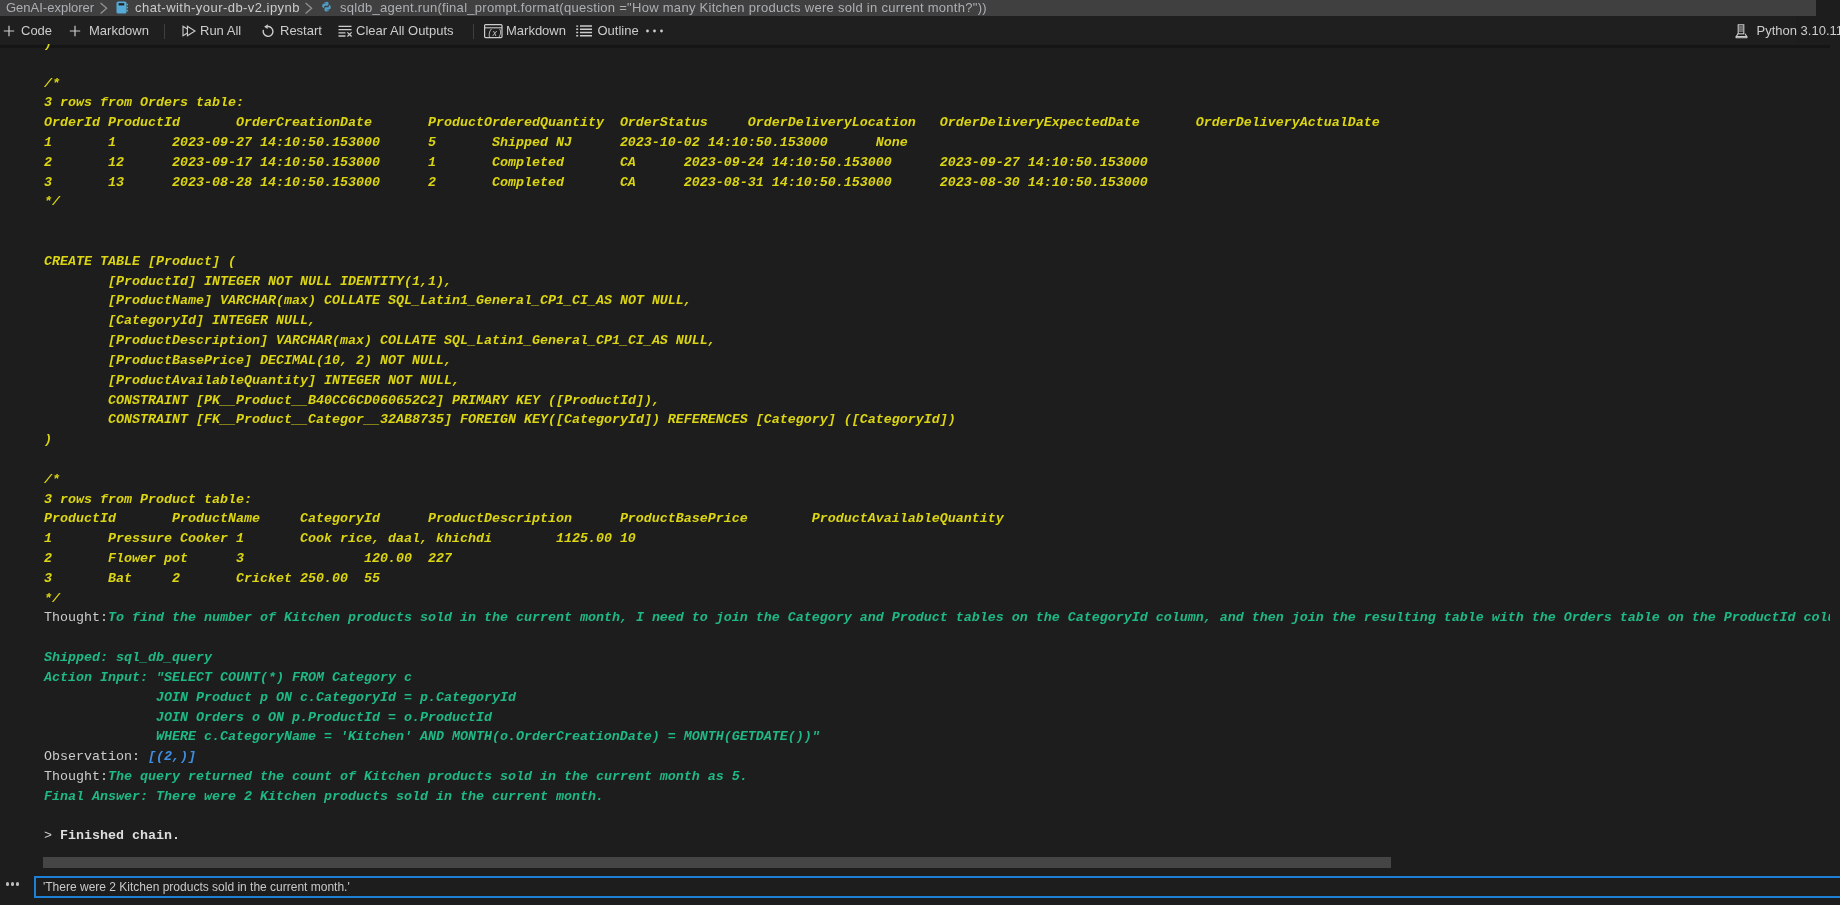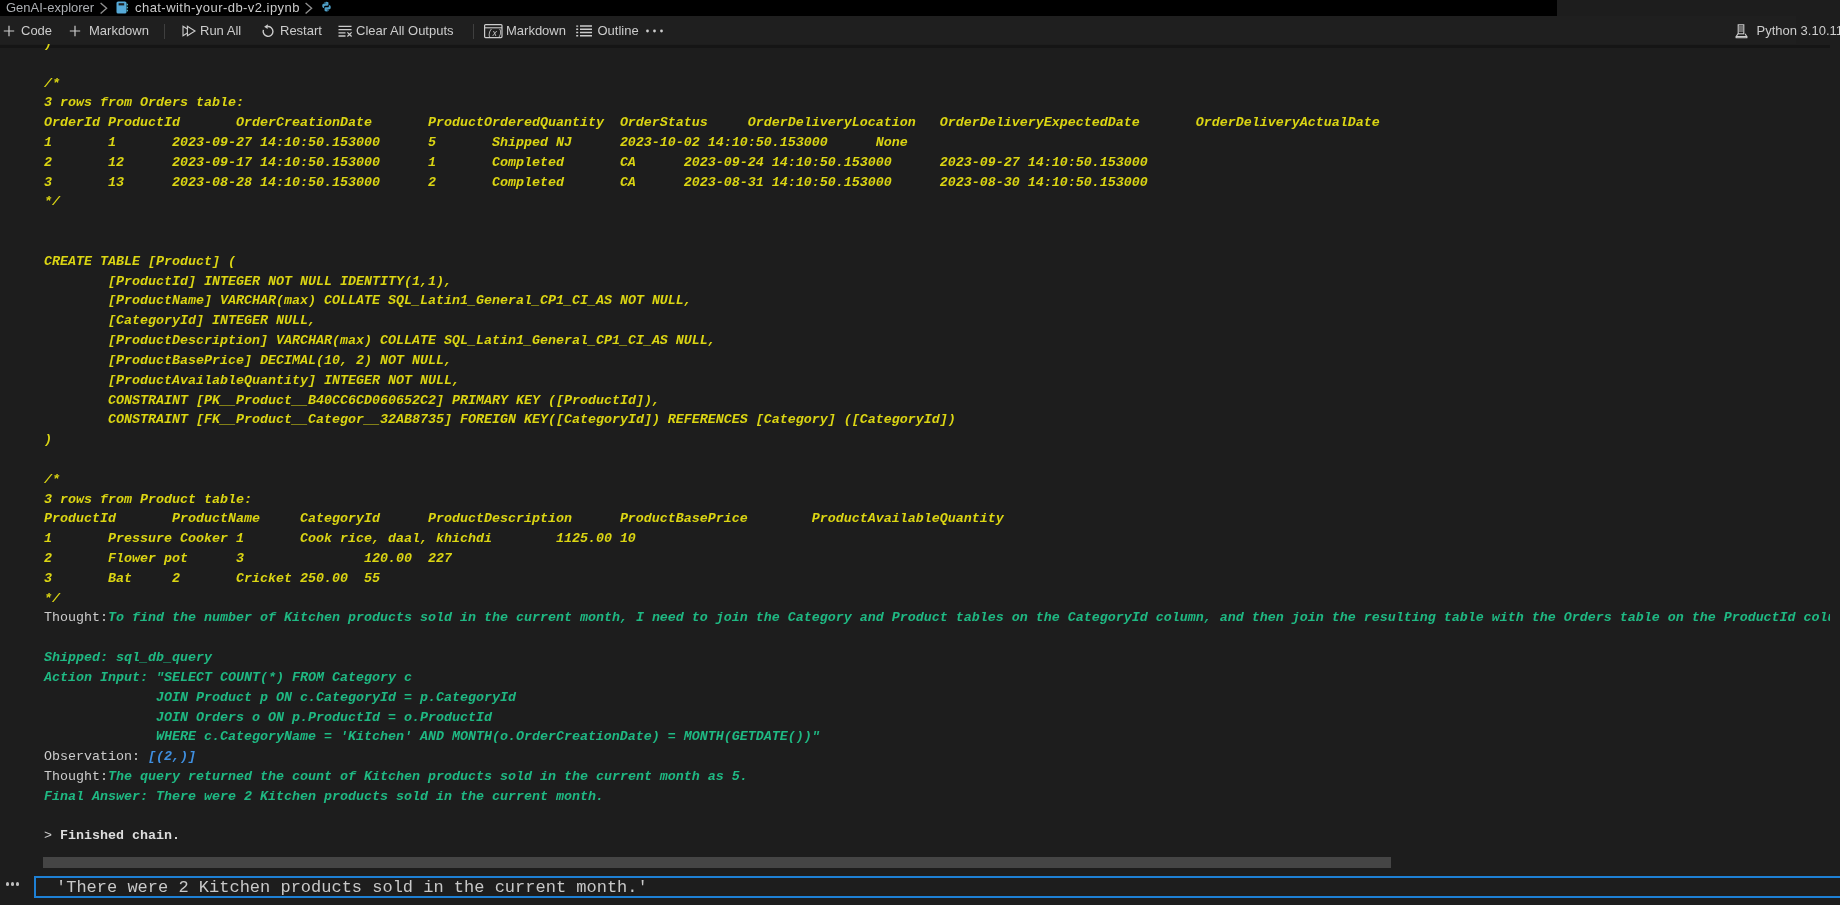--- a/index.html
+++ b/index.html
@@ -1,30 +1,30 @@
 <!DOCTYPE html>
 <html><head><meta charset="utf-8"><style>
 *{margin:0;padding:0;box-sizing:border-box}
 html,body{width:1840px;height:905px;background:#1d1d1d;overflow:hidden;position:relative;font-family:"Liberation Sans",sans-serif}
-#crumbs{position:absolute;top:0;left:0;width:1557px;height:16px;background:#000000;font-size:13px;color:#acafb3;white-space:nowrap}
+#crumbs{position:absolute;top:0;left:0;width:1816px;height:16px;background:#404040;font-size:13px;color:#acafb3;white-space:nowrap}
 #crumbs span,#crumbs svg{position:absolute;top:0}
 #crumbs span{line-height:16px;display:inline-block}
 #toolbar{position:absolute;top:16px;left:0;width:1796px;height:28px;background:#1f1f1f;font-size:13px;color:#cccccc;white-space:nowrap}
 #toolbar span.lb{position:absolute;top:0;line-height:29px;display:inline-block}
 #toolbar svg{position:absolute;top:7px}
 #toolbar .vsep{position:absolute;width:1px;height:15px;top:8px;background:#3f3f3f}
 #out{position:absolute;top:44px;left:0;width:1830px;height:825px;overflow:hidden;background:#1d1d1d}
 pre{position:absolute;left:44px;top:-10.11px;font-family:"Liberation Mono",monospace;font-size:13.33px;line-height:19.82px;color:#cccccc;tab-size:8;white-space:pre}
 .y{color:#dbd513;font-weight:bold;font-style:italic}
 .g{color:#1fb983;font-weight:bold;font-style:italic}
 .b{color:#3f8fe0;font-weight:bold;font-style:italic}
 .w{font-weight:bold;color:#dedede}
 #hscroll{position:absolute;left:43px;top:857px;width:1348px;height:11px;background:#454545}
 #resultbox{position:absolute;left:34px;top:876px;width:1880px;height:22px;border:2px solid #1e80d4;background:#1d1d1d;display:flex;align-items:center}
-#resultbox span{font-family:Liberation Mono, monospace;font-size:17px;color:#c8c8c8;padding-left:20px}
+#resultbox span{font-family:Liberation Sans, sans-serif;font-size:12px;color:#c8c8c8;padding-left:7px}
 #dots{position:absolute;left:5.6px;top:882.4px;display:flex}
 #dots i{width:3.2px;height:3.2px;border-radius:50%;background:#bdbdbd;margin-right:2px}
 </style></head><body>
 <div id="crumbs">
   <span style="left:6px">GenAI-explorer</span>
   <svg style="left:98px;top:2px" width="12" height="12" viewBox="0 0 12 12">
       <path d="M2.6 1l6 5.2-6 5.2" stroke="#909090" stroke-width="1.35" fill="none"></path>
     </svg>
   <svg style="left:116px;top:0.5px" width="12" height="13" viewBox="0 0 12 13">
       <rect x="0.5" y="0.5" width="10" height="12" rx="1.6" fill="#56aad8"></rect>
@@ -34,20 +34,21 @@
       <rect x="10.6" y="8.8" width="1.4" height="1.6" fill="#4fa8b4"></rect>
     </svg>
   <span class="file" style="left:135px;color:#cccccc;letter-spacing:0.45px">chat-with-your-db-v2.ipynb</span>
   <svg style="left:302.5px;top:2px" width="12" height="12" viewBox="0 0 12 12">
       <path d="M2.6 1l6 5.2-6 5.2" stroke="#909090" stroke-width="1.35" fill="none"></path>
     </svg>
   <svg style="left:320.5px;top:0.5px" width="11" height="11" viewBox="0 0 16 16">
     <path fill="#4d9fc7" d="M7.9 1c-3.1 0-2.9 1.35-2.9 1.35l.004 1.4H8v.42H3.8S1.8 3.95 1.8 7.05s1.73 3 1.73 3h1.04V8.6s-.06-1.74 1.7-1.74h2.93s1.65.03 1.65-1.6V2.63S11.13 1 7.9 1zM6.26 1.94a.53.53 0 1 1 0 1.06.53.53 0 0 1 0-1.06z"></path>
     <path fill="#4d9fc7" d="M8.1 15.1c3.1 0 2.9-1.35 2.9-1.35l-.004-1.4H8v-.42h4.2s2 .22 2-2.88-1.73-3-1.73-3h-1.04v1.45s.06 1.74-1.7 1.74H6.8s-1.65-.03-1.65 1.6v2.63S4.87 15.1 8.1 15.1zm1.64-.94a.53.53 0 1 1 0-1.06.53.53 0 0 1 0 1.06z"></path>
   </svg>
+  <span style="left:340px;letter-spacing:0.28px">sqldb_agent.run(final_prompt.format(question ="How many Kitchen products were sold in current month?"))</span>
 </div>
 <div id="toolbar">
   <svg style="left:1px" width="16" height="16" viewBox="0 0 16 16">
       <path d="M8 2.8v10.4M2.8 8h10.4" stroke="#cccccc" stroke-width="1.2"></path>
     </svg>
   <span class="lb" style="left:21px">Code</span>
   <svg style="left:67px" width="16" height="16" viewBox="0 0 16 16">
       <path d="M8 2.8v10.4M2.8 8h10.4" stroke="#cccccc" stroke-width="1.2"></path>
     </svg>
   <span class="lb" style="left:89px">Markdown</span>

